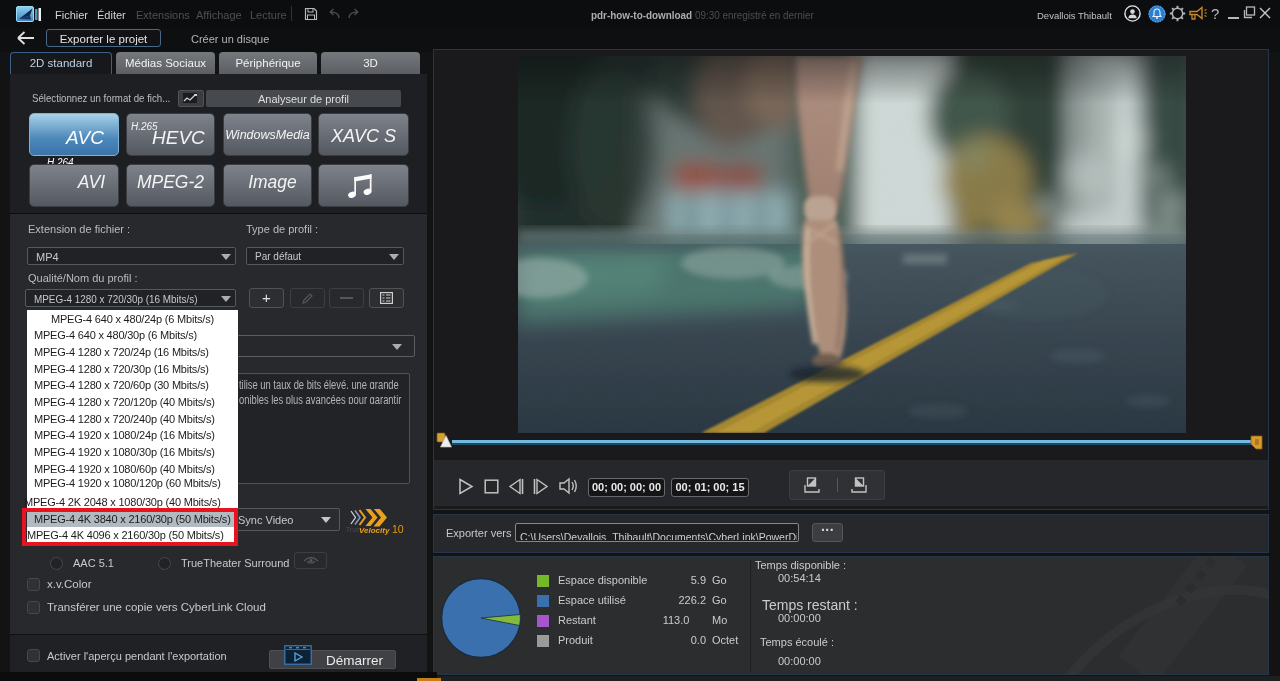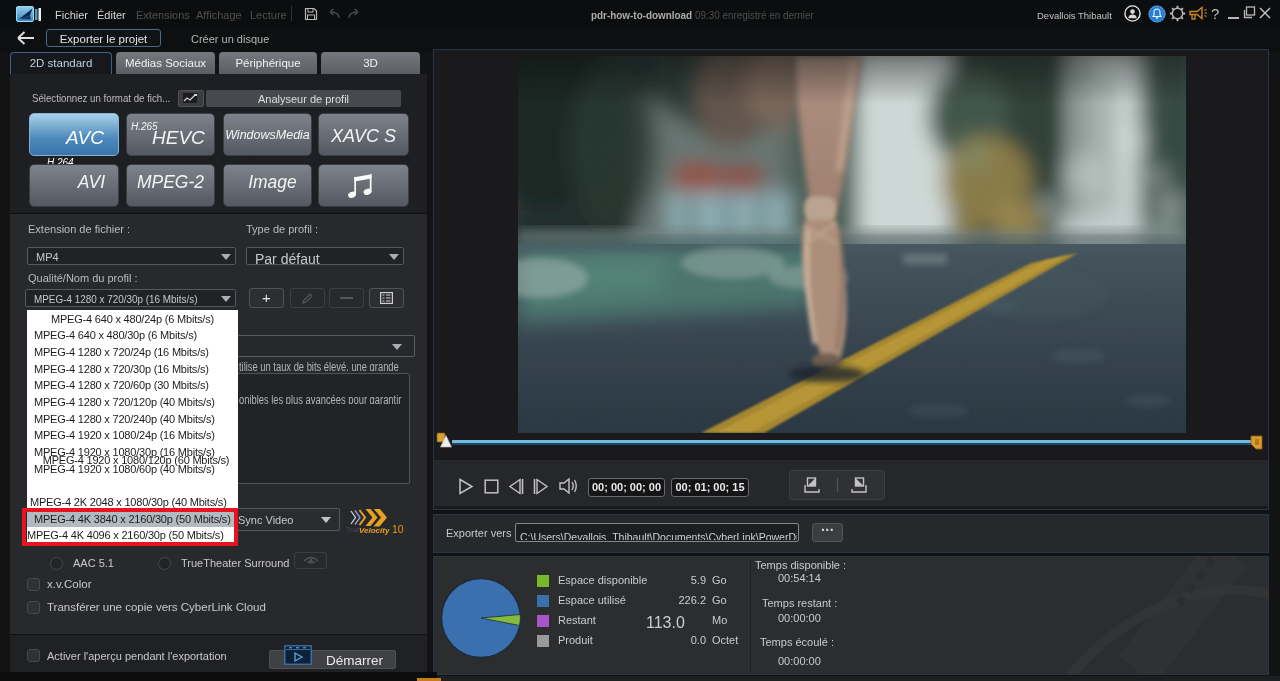--- a/index.html
+++ b/index.html
@@ -162,21 +162,21 @@
 </svg>
 
 <div class="txt" style="left:28px;top:223px;font-size:11px;color:#b9bcbf;">Extension de fichier :</div>
 <div class="txt" style="left:246px;top:223px;font-size:11px;color:#b9bcbf;">Type de profil :</div>
 
 <div class="abs" style="left:27px;top:247px;width:209px;height:18px;background:#212225;border:1px solid #55585c;border-radius:2px;"></div>
 <div class="txt" style="left:36px;top:251px;font-size:11px;color:#c6c9cc;">MP4</div>
 <div class="abs" style="left:221px;top:254px;width:0;height:0;border-left:5px solid transparent;border-right:5px solid transparent;border-top:6px solid #a8aeb4;"></div>
 
 <div class="abs" style="left:246px;top:247px;width:158px;height:18px;background:#212225;border:1px solid #55585c;border-radius:2px;"></div>
-<div class="txt" style="left:255px;top:251px;font-size:14px;color:#c6c9cc;text-align:center;">Par défaut</div>
+<div class="txt" style="left:255px;top:251px;font-size:10px;color:#c6c9cc;text-align:center;">Par défaut</div>
 <div class="abs" style="left:389px;top:254px;width:0;height:0;border-left:5px solid transparent;border-right:5px solid transparent;border-top:6px solid #a8aeb4;"></div>
 
 <div class="txt" style="left:28px;top:272px;font-size:11px;color:#b9bcbf;">Qualité/Nom du profil :</div>
 <div class="abs" style="left:25px;top:289px;width:211px;height:18px;background:#212225;border:1px solid #55585c;border-radius:2px;"></div>
 <div class="txt" style="left:34px;top:293px;font-size:11px;color:#c6c9cc;transform:scaleX(0.9);transform-origin:0 0;">MPEG-4 1280 x 720/30p (16 Mbits/s)</div>
 <div class="abs" style="left:221px;top:296px;width:0;height:0;border-left:5px solid transparent;border-right:5px solid transparent;border-top:6px solid #a8aeb4;"></div>
 
 <div class="abs" style="left:249px;top:288px;width:35px;height:20px;background:#2d2e31;border:1px solid #505356;border-radius:3px;"></div>
 <div class="txt" style="left:249px;top:289px;width:35px;text-align:center;font-size:15px;color:#e0e0e0;">+</div>
 <div class="abs" style="left:290px;top:288px;width:35px;height:20px;background:#28292c;border:1px solid #3c3f42;border-radius:3px;"></div>
@@ -188,21 +188,21 @@
 <div class="abs" style="left:369px;top:288px;width:35px;height:20px;background:#2d2e31;border:1px solid #505356;border-radius:3px;"></div>
 <svg class="abs" style="left:380px;top:292px;" width="13" height="12" viewBox="0 0 13 12">
   <rect x="0.6" y="0.6" width="11.8" height="10.8" fill="none" stroke="#d0d0d0" stroke-width="1.2"></rect>
   <path d="M2.5,3 h2 M2.5,6 h2 M2.5,9 h2 M6,3 h4.5 M6,6 h4.5 M6,9 h4.5" stroke="#d0d0d0" stroke-width="1"></path>
 </svg>
 
 <div class="abs" style="left:27px;top:335px;width:388px;height:22px;background:#27282b;border:1px solid #5a5d60;border-radius:2px;"></div>
 <div class="abs" style="left:392px;top:344px;width:0;height:0;border-left:5px solid transparent;border-right:5px solid transparent;border-top:6px solid #a8aeb4;"></div>
 
 <div class="abs" style="left:27px;top:373px;width:383px;height:111px;background:#222326;border:1px solid #505356;border-radius:2px;"></div>
-<div class="abs" style="left:239px;top:357px;width:169px;height:14px;overflow:hidden;">
+<div class="abs" style="left:239px;top:375px;width:169px;height:14px;overflow:hidden;">
   <span style="font-size:12px;color:#b2b5b8;white-space:nowrap;display:inline-block;transform:scaleX(0.78);transform-origin:0 0;">tilise un taux de bits élevé, une grande</span>
 </div>
 <div class="abs" style="left:239px;top:390px;width:170px;height:14px;overflow:hidden;">
   <span style="font-size:12px;color:#b2b5b8;white-space:nowrap;display:inline-block;transform:scaleX(0.78);transform-origin:0 0;">onibles les plus avancées pour garantir</span>
 </div>
 
 <div class="abs" style="left:180px;top:508px;width:160px;height:23px;background:#2b2c2f;border:1px solid #55585c;border-radius:2px;"></div>
 <div class="txt" style="left:238px;top:514px;font-size:11px;color:#c6c9cc;">Sync Video</div>
 <div class="abs" style="left:321px;top:517px;width:0;height:0;border-left:5.5px solid transparent;border-right:5.5px solid transparent;border-top:6.5px solid #c0c6cc;"></div>
 
@@ -447,50 +447,50 @@
 <div class="abs" style="left:537px;top:575px;width:12px;height:12px;background:#76b82a;"></div>
 <div class="abs" style="left:537px;top:595px;width:12px;height:12px;background:#3a70ae;"></div>
 <div class="abs" style="left:537px;top:615px;width:12px;height:12px;background:#a656c8;"></div>
 <div class="abs" style="left:537px;top:635px;width:12px;height:12px;background:#9a9a9a;"></div>
 <div class="txt" style="left:558px;top:574px;font-size:11px;color:#c9cccf;">Espace disponible</div>
 <div class="txt" style="left:558px;top:594px;font-size:11px;color:#c9cccf;">Espace utilisé</div>
 <div class="txt" style="left:558px;top:614px;font-size:11px;color:#c9cccf;text-align:right;">Restant</div>
 <div class="txt" style="left:558px;top:634px;font-size:11px;color:#c9cccf;">Produit</div>
 <div class="txt" style="left:646px;top:574px;width:60px;text-align:right;font-size:11px;color:#c9cccf;">5.9</div>
 <div class="txt" style="left:646px;top:594px;width:60px;text-align:right;font-size:11px;color:#c9cccf;">226.2</div>
-<div class="txt" style="left:646px;top:614px;width:60px;text-align:left;font-size:16px;color:#c9cccf;">113.0</div>
+<div class="txt" style="left:646px;top:614px;width:60px;text-align:center;font-size:11px;color:#c9cccf;">113.0</div>
 <div class="txt" style="left:646px;top:634px;width:60px;text-align:right;font-size:11px;color:#c9cccf;">0.0</div>
 <div class="txt" style="left:712px;top:574px;font-size:11px;color:#c9cccf;">Go</div>
 <div class="txt" style="left:712px;top:594px;font-size:11px;color:#c9cccf;">Go</div>
 <div class="txt" style="left:712px;top:614px;font-size:11px;color:#c9cccf;">Mo</div>
 <div class="txt" style="left:712px;top:634px;font-size:11px;color:#c9cccf;">Octet</div>
 
 <div class="abs" style="left:750px;top:560px;width:1px;height:112px;background:#1e1f21;"></div>
 <div class="txt" style="left:755px;top:559px;font-size:11px;color:#c9cccf;">Temps disponible :</div>
 <div class="txt" style="left:778px;top:572px;font-size:11px;color:#c9cccf;">00:54:14</div>
-<div class="txt" style="left:762px;top:597px;font-size:11px;color:#c9cccf;">Temps restant :</div>
+<div class="txt" style="left:762px;top:597px;font-size:14px;color:#c9cccf;">Temps restant :</div>
 <div class="txt" style="left:778px;top:612px;font-size:11px;color:#c9cccf;">00:00:00</div>
 <div class="txt" style="left:760px;top:636px;font-size:11px;color:#c9cccf;">Temps écoulé :</div>
 <div class="txt" style="left:778px;top:655px;font-size:11px;color:#c9cccf;">00:00:00</div>
 
 <div class="abs" style="left:0;top:672px;width:437px;height:9px;background:#0c0c0d;"></div>
 <div class="abs" style="left:437px;top:676px;width:843px;height:5px;background:#1e1f21;"></div>
 <div class="abs" style="left:417px;top:678px;width:24px;height:3px;background:#c87e18;"></div>
 
 <div class="abs" style="left:27px;top:310px;width:211px;height:234px;background:#ffffff;"></div>
 <div id="ddlist">
     <div class="abs" style="left:27px;top:310.5px;width:211px;height:16.7px;font-size:11px;color:#1c1c1c;letter-spacing:-0.2px;line-height:16.7px;padding-left:24px;white-space:nowrap;overflow:hidden;">MPEG-4 640 x 480/24p (6 Mbits/s)</div>
     <div class="abs" style="left:27px;top:327.2px;width:211px;height:16.7px;font-size:11px;color:#1c1c1c;letter-spacing:-0.2px;line-height:16.7px;padding-left:7px;white-space:nowrap;overflow:hidden;">MPEG-4 640 x 480/30p (6 Mbits/s)</div>
     <div class="abs" style="left:27px;top:343.9px;width:211px;height:16.7px;font-size:11px;color:#1c1c1c;letter-spacing:-0.2px;line-height:16.7px;padding-left:7px;white-space:nowrap;overflow:hidden;">MPEG-4 1280 x 720/24p (16 Mbits/s)</div>
     <div class="abs" style="left:27px;top:360.5px;width:211px;height:16.7px;font-size:11px;color:#1c1c1c;letter-spacing:-0.2px;line-height:16.7px;padding-left:7px;white-space:nowrap;overflow:hidden;">MPEG-4 1280 x 720/30p (16 Mbits/s)</div>
     <div class="abs" style="left:27px;top:377.2px;width:211px;height:16.7px;font-size:11px;color:#1c1c1c;letter-spacing:-0.2px;line-height:16.7px;padding-left:7px;white-space:nowrap;overflow:hidden;">MPEG-4 1280 x 720/60p (30 Mbits/s)</div>
     <div class="abs" style="left:27px;top:393.9px;width:211px;height:16.7px;font-size:11px;color:#1c1c1c;letter-spacing:-0.2px;line-height:16.7px;padding-left:7px;white-space:nowrap;overflow:hidden;">MPEG-4 1280 x 720/120p (40 Mbits/s)</div>
     <div class="abs" style="left:27px;top:410.6px;width:211px;height:16.7px;font-size:11px;color:#1c1c1c;letter-spacing:-0.2px;line-height:16.7px;padding-left:7px;white-space:nowrap;overflow:hidden;">MPEG-4 1280 x 720/240p (40 Mbits/s)</div>
     <div class="abs" style="left:27px;top:427.3px;width:211px;height:16.7px;font-size:11px;color:#1c1c1c;letter-spacing:-0.2px;line-height:16.7px;padding-left:7px;white-space:nowrap;overflow:hidden;">MPEG-4 1920 x 1080/24p (16 Mbits/s)</div>
     <div class="abs" style="left:27px;top:443.9px;width:211px;height:16.7px;font-size:11px;color:#1c1c1c;letter-spacing:-0.2px;line-height:16.7px;padding-left:7px;white-space:nowrap;overflow:hidden;">MPEG-4 1920 x 1080/30p (16 Mbits/s)</div>
     <div class="abs" style="left:27px;top:460.6px;width:211px;height:16.7px;font-size:11px;color:#1c1c1c;letter-spacing:-0.2px;line-height:16.7px;padding-left:7px;white-space:nowrap;overflow:hidden;">MPEG-4 1920 x 1080/60p (40 Mbits/s)</div>
-    <div class="abs" style="left:27px;top:452px;width:211px;height:16.7px;font-size:11px;color:#1c1c1c;letter-spacing:-0.2px;line-height:16.7px;padding-left:7px;white-space:nowrap;overflow:hidden;text-align:center;">MPEG-4 1920 x 1080/120p (60 Mbits/s)</div>
-    <div class="abs" style="left:23px;top:494.0px;width:211px;height:16.7px;font-size:11px;color:#1c1c1c;letter-spacing:-0.2px;line-height:16.7px;padding-left:7px;white-space:nowrap;overflow:hidden;">MPEG-4 2K 2048 x 1080/30p (40 Mbits/s)</div>
+    <div class="abs" style="left:27px;top:475px;width:211px;height:16.7px;font-size:11px;color:#1c1c1c;letter-spacing:-0.2px;line-height:16.7px;padding-left:7px;white-space:nowrap;overflow:hidden;">MPEG-4 1920 x 1080/120p (60 Mbits/s)</div>
+    <div class="abs" style="left:17px;top:494.0px;width:211px;height:16.7px;font-size:11px;color:#1c1c1c;letter-spacing:-0.2px;line-height:16.7px;padding-left:7px;white-space:nowrap;overflow:hidden;">MPEG-4 2K 2048 x 1080/30p (40 Mbits/s)</div>
     <div class="abs" style="left:27px;top:510.7px;width:211px;height:16.7px;background:#b2bac1;font-size:11px;color:#1c1c1c;letter-spacing:-0.2px;line-height:16.7px;padding-left:7px;white-space:nowrap;overflow:hidden;">MPEG-4 4K 3840 x 2160/30p (50 Mbits/s)</div>
     <div class="abs" style="left:27px;top:527.3px;width:211px;height:16.7px;font-size:11px;color:#1c1c1c;letter-spacing:-0.2px;line-height:16.7px;padding-left:0;white-space:nowrap;overflow:hidden;">MPEG-4 4K 4096 x 2160/30p (50 Mbits/s)</div>
   </div>
 
 <div class="abs" style="left:22px;top:508px;width:216px;height:38px;border:4px solid #e8131f;"></div>
 
 </body></html>

